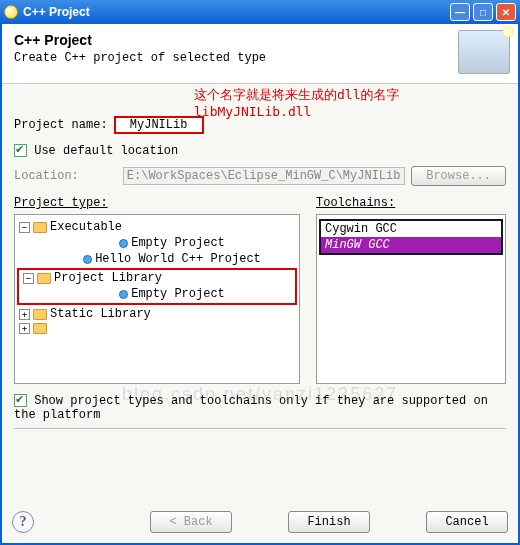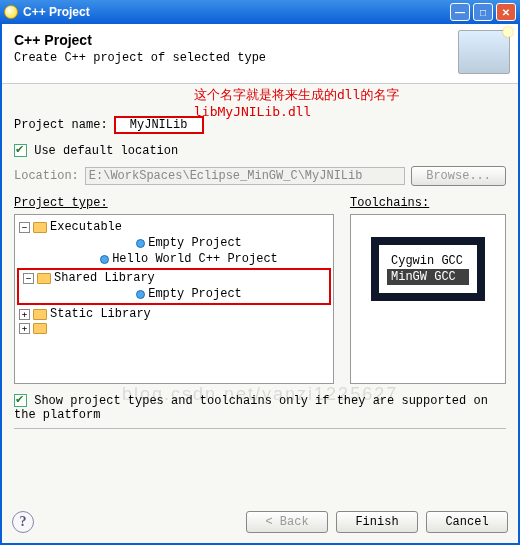--- a/index.html
+++ b/index.html
@@ -132,34 +132,35 @@
   }
   .locrow { display: flex; align-items: center; gap: 6px; margin-bottom: 10px; }
   .locrow label { color: #888; }
   .locrow input {
     flex: 1; height: 18px;
     border: 1px solid #bbb;
     background: #f1f1ee;
     color: #888;
     font-family: inherit; font-size: 12px;
     padding: 0 3px;
+    margin-left: 38px;
   }
   .btn {
     font-family: inherit; font-size: 12px;
     padding: 2px 14px;
     background: linear-gradient(to bottom, #fff, #e5e5e0);
     border: 1px solid #888;
     border-radius: 3px;
     cursor: pointer;
   }
   .btn:disabled, .btn.disabled { color: #999; cursor: default; }
   .cols { display: flex; gap: 16px; }
   .col { display: flex; flex-direction: column; }
   .col-l { flex: 1; }
-  .col-r { width: 156px; }
+  .col-r { width: 190px; }
   .col-label { margin-bottom: 4px; text-decoration: underline; }
   .tree, .listbox {
     border: 1px solid #999;
     background: #fff;
     height: 170px;
     overflow: auto;
     padding: 4px 2px;
   }
   .tree-node {
     display: flex;
@@ -190,27 +191,28 @@
     background: #48a8f0;
     border: 1px solid #2a6bb0;
   }
   .redbox2 {
     border: 2px solid #d00;
     padding: 0px 2px 1px;
     margin: 1px 0;
   }
   .listbox .item { padding: 1px 4px; }
   .listbox .item.sel {
-    background: #404040;
+    background: #a21caf;
     color: #fff;
+    font-style: italic;
   }
   .redbox3 {
-    border: 8px solid #0f172a;
-    padding: 8px;
-    margin: 18px;
+    border: 2px solid #0f172a;
+    padding: 0;
+    margin: 0;
   }
   .watermark {
     position: absolute;
     left: 120px; top: 300px;
     color: rgba(0,0,0,0.12);
     font-size: 18px;
     letter-spacing: 2px;
     font-family: Tahoma, sans-serif;
     pointer-events: none;
   }
@@ -229,21 +231,21 @@
     border: 1px solid #88a;
     border-radius: 50%;
     display: flex; align-items: center; justify-content: center;
     color: #557;
     font-family: Georgia, serif;
     font-size: 14px;
     font-weight: bold;
     background: #f8f8fc;
   }
   .btnbar .spacer { flex: 1; }
-  .btnbar .btn { min-width: 82px; padding: 3px 12px; }
+  .btnbar .btn { min-width: 82px; padding: 3px 12px; margin-left: 48px; }
   .btnbar .btn.default {
     border: 1px solid #3a78d6;
     box-shadow: 0 0 0 1px #9cf inset;
   }
 </style>
 </head>
 <body>
 
 <div class="titlebar">
   <span class="title-icon"></span>
@@ -302,21 +304,21 @@
             <span>Empty Project</span>
           </div>
           <div class="tree-node indent">
             <span class="dot-icon"></span>
             <span>Hello World C++ Project</span>
           </div>
           <div class="redbox2">
             <div class="tree-node toplevel">
               <span class="expander">−</span>
               <span class="folder-icon"></span>
-              <span>Shared Library</span>
+              <span>Project Library</span>
             </div>
             <div class="tree-node indent">
               <span class="dot-icon"></span>
               <span>Empty Project</span>
             </div>
           </div>
           <div class="tree-node toplevel">
             <span class="expander">+</span>
             <span class="folder-icon"></span>
             <span>Static Library</span>

